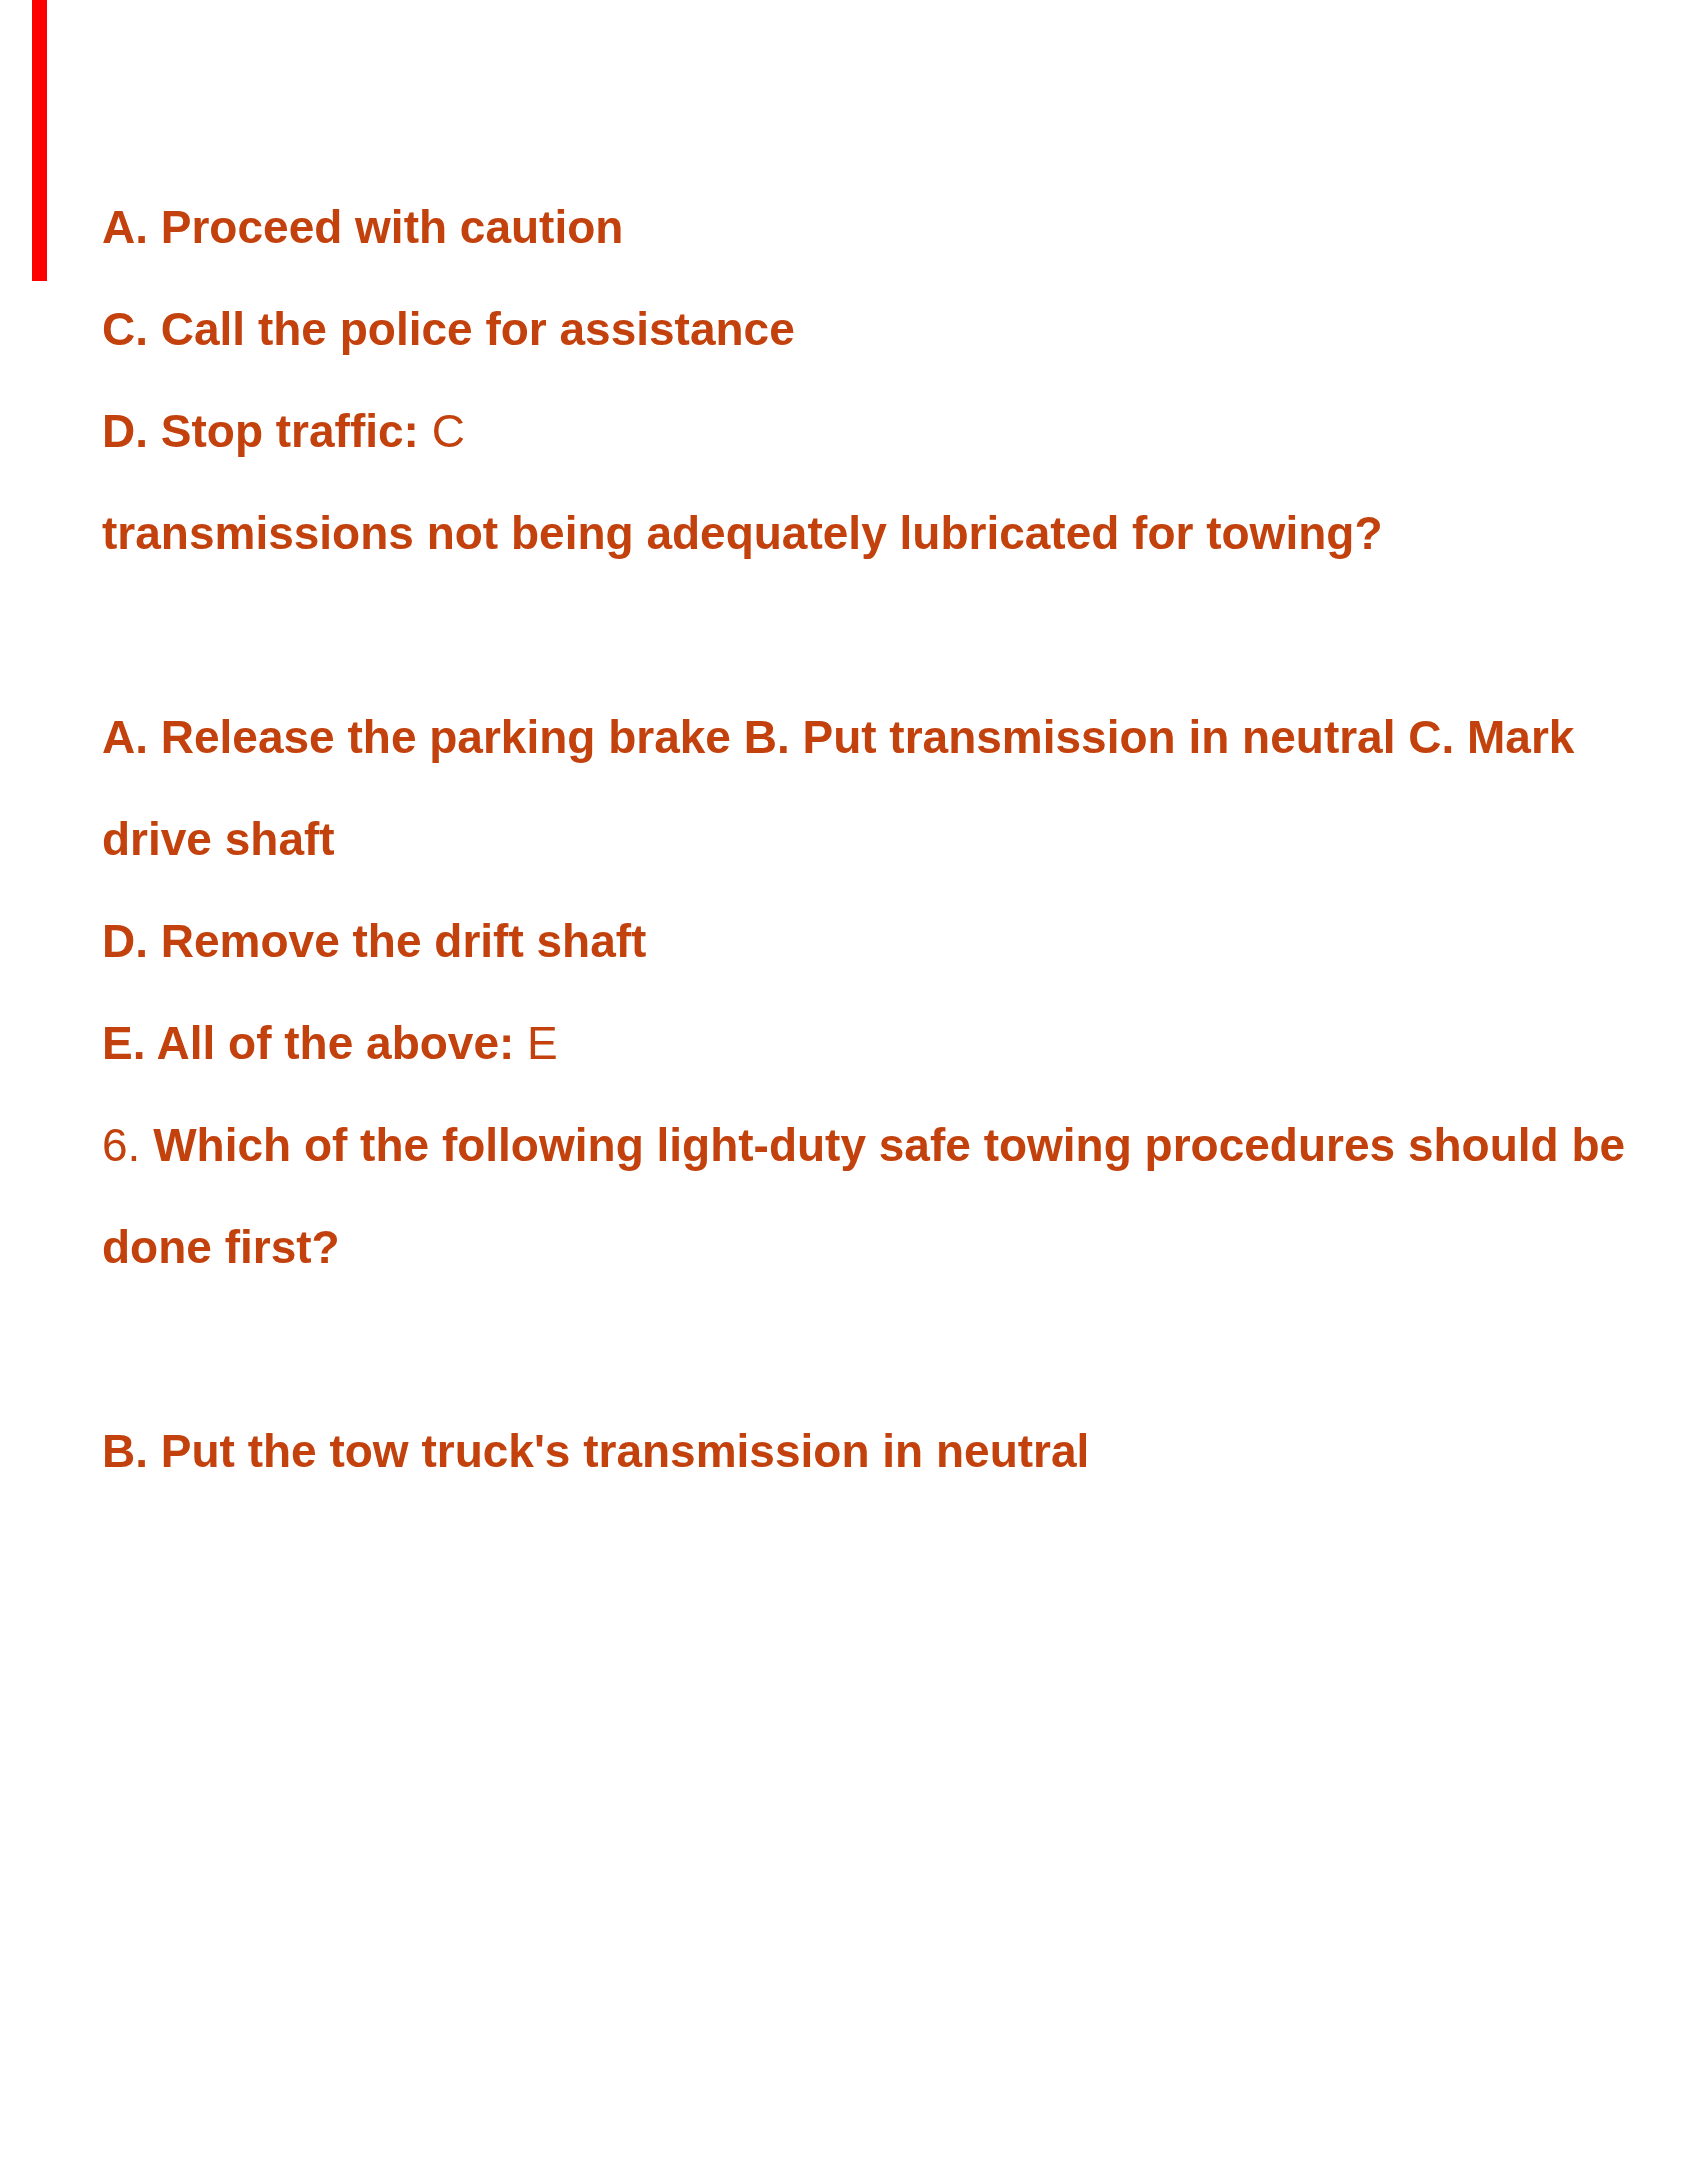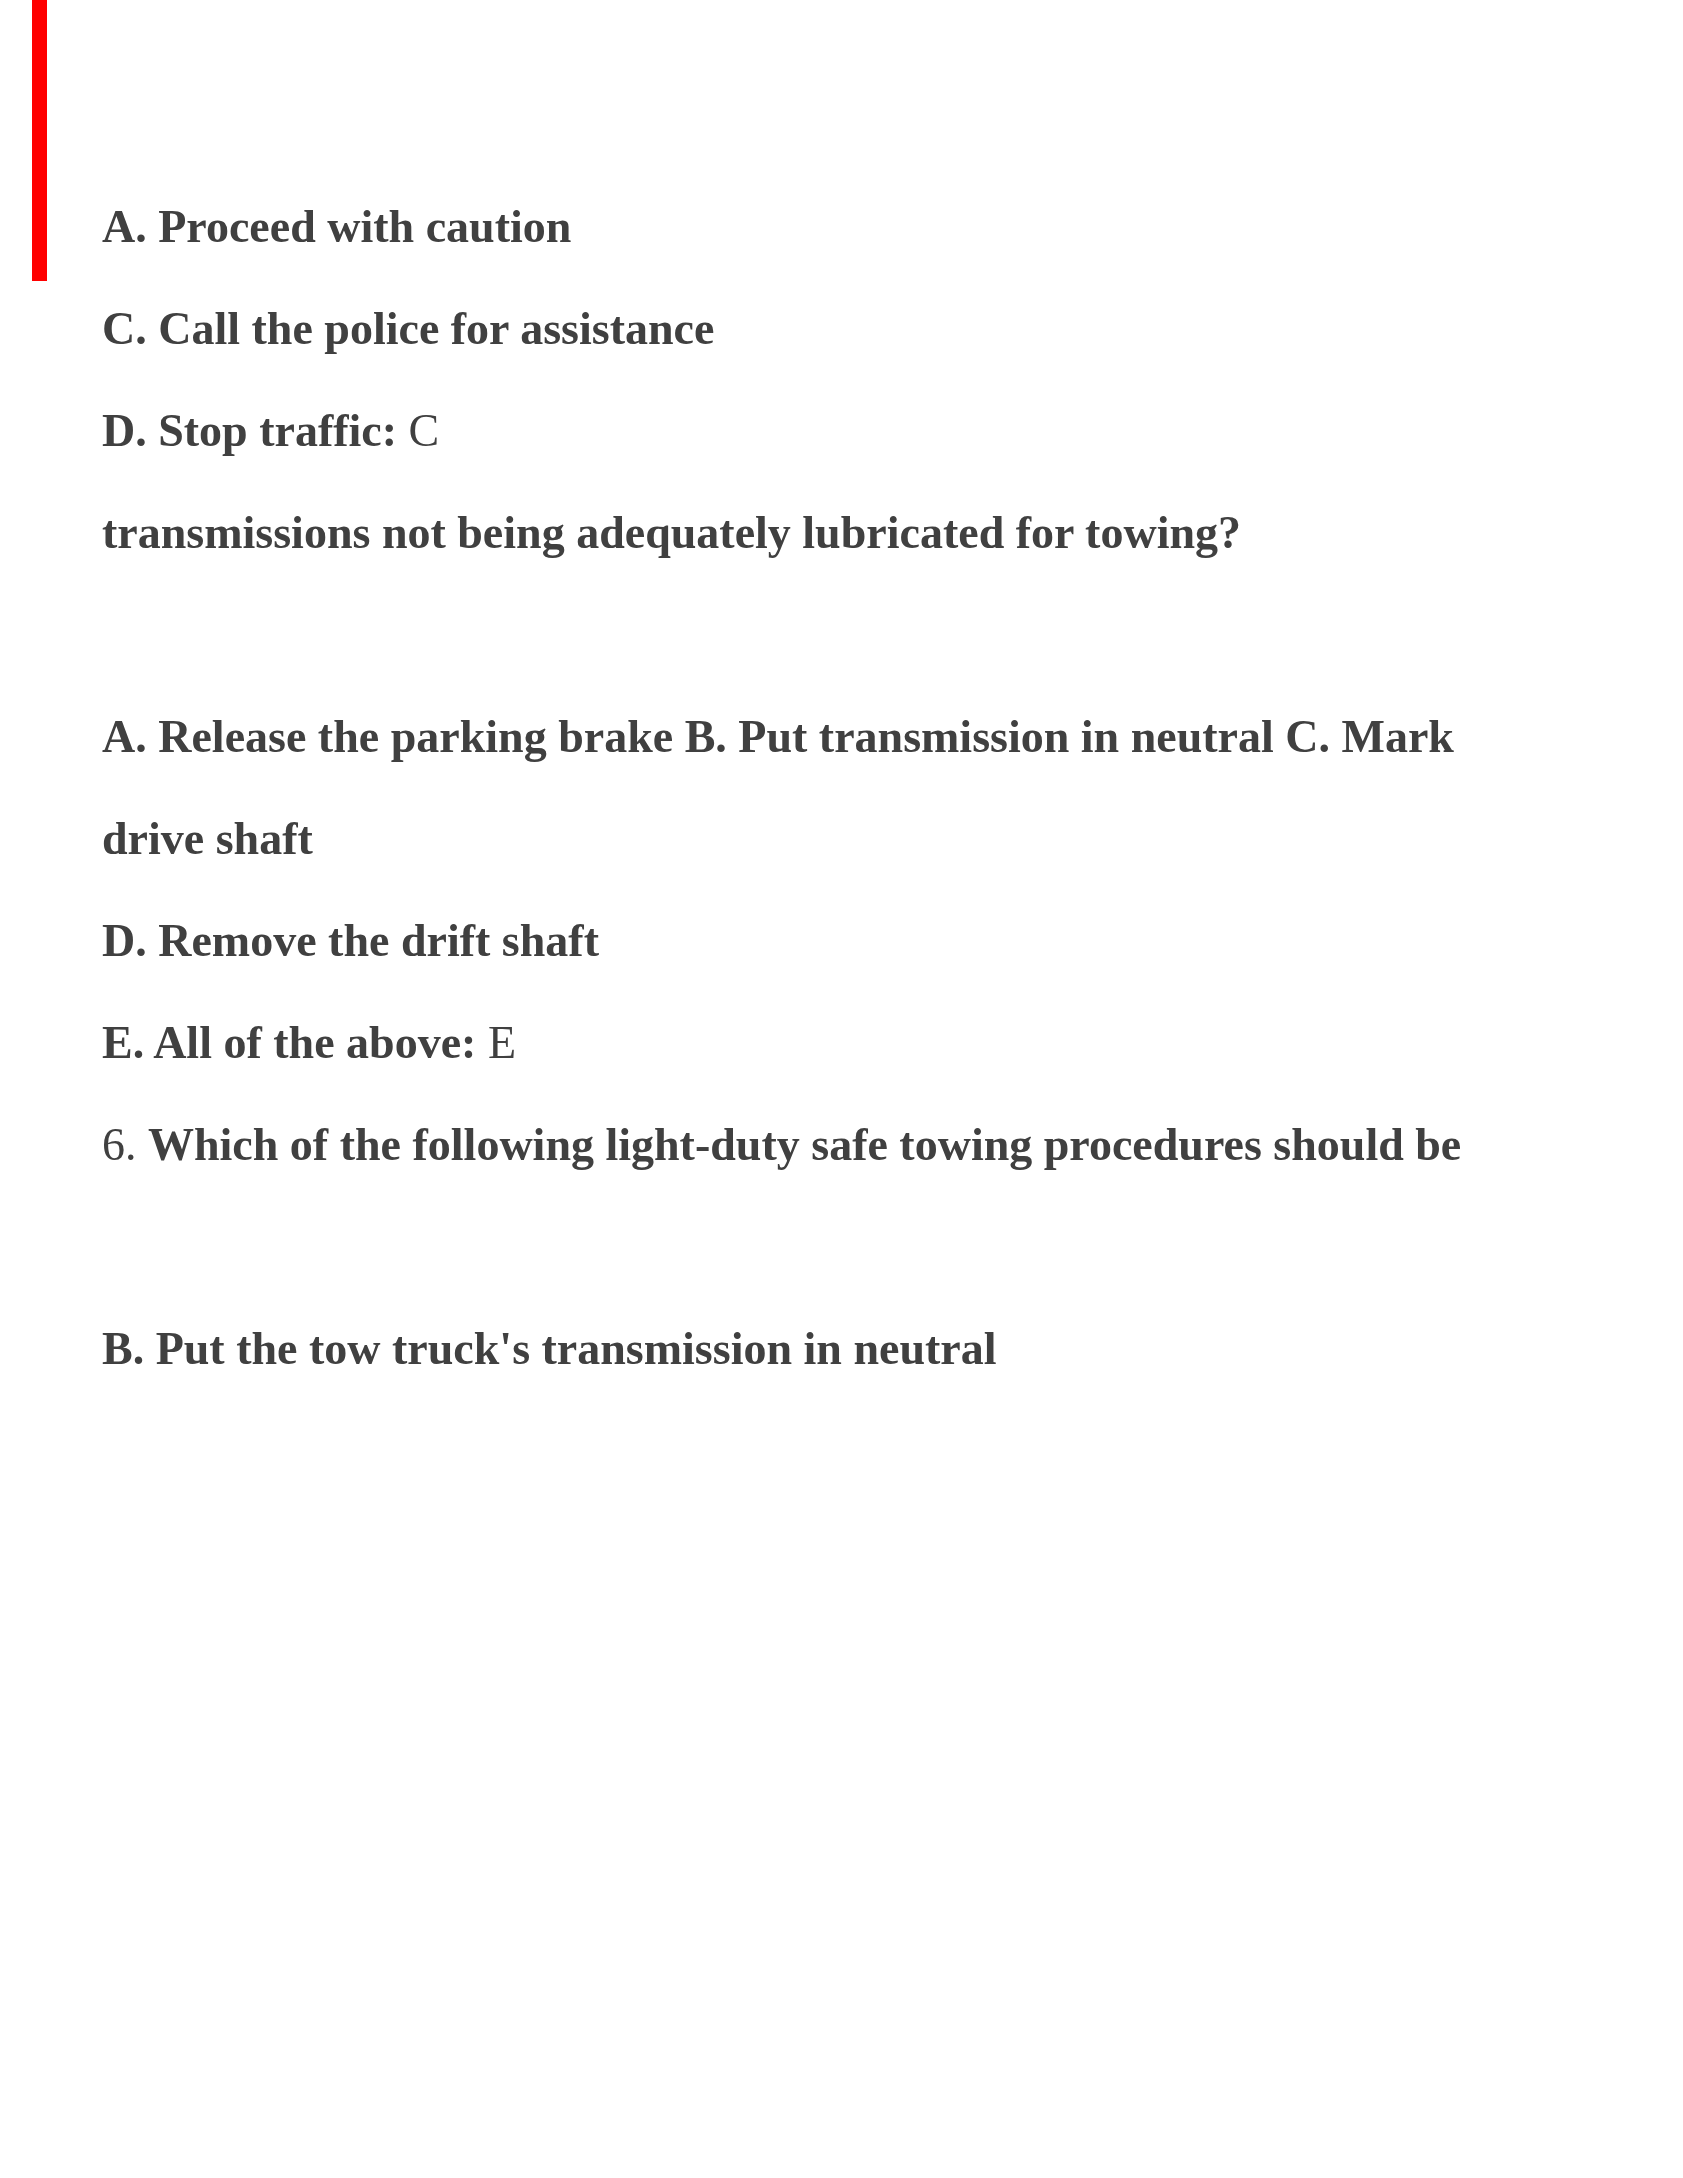--- a/index.html
+++ b/index.html
@@ -24,39 +24,39 @@
   .doc {
     position: absolute;
     left: 102px;
     top: 176px;
     right: 40px;
   }
   .line {
     height: 102px;
     line-height: 102px;
     font-size: 46px;
-    color: #404040;
+    color: #c2410c;
     white-space: pre;
-    font-family: Liberation Serif, serif;
   }
   .line .seg-bold   { font-weight: 700; }
   .line .seg-regular{ font-weight: 400; }
 </style>
 </head>
 <body style="background: rgb(255, 255, 255);">
 
 <div class="red-bar" style="background: rgb(255, 0, 0);"></div>
 
 <div class="doc" id="doc-root">
     <div class="line"><span class="seg-bold">A. Proceed with caution</span></div>
     <div class="line"><span class="seg-bold">C. Call the police for assistance</span></div>
     <div class="line"><span class="seg-bold">D. Stop traffic:</span><span class="seg-regular"> C</span></div>
     <div class="line"><span class="seg-bold">transmissions not being adequately lubricated for towing?</span></div>
     <div class="line"></div>
     <div class="line"><span class="seg-bold">A. Release the parking brake B. Put transmission in neutral C. Mark</span></div>
     <div class="line"><span class="seg-bold">drive shaft</span></div>
     <div class="line"><span class="seg-bold">D. Remove the drift shaft</span></div>
     <div class="line"><span class="seg-bold">E. All of the above:</span><span class="seg-regular"> E</span></div>
     <div class="line"><span class="seg-regular">6. </span><span class="seg-bold">Which of the following light-duty safe towing procedures should be</span></div>
+    <div class="line"><span class="seg-bold">done first?</span></div>
     <div class="line"></div>
     <div class="line"><span class="seg-bold">B. Put the tow truck's transmission in neutral</span></div>
   </div>
 
 
 </body></html>

